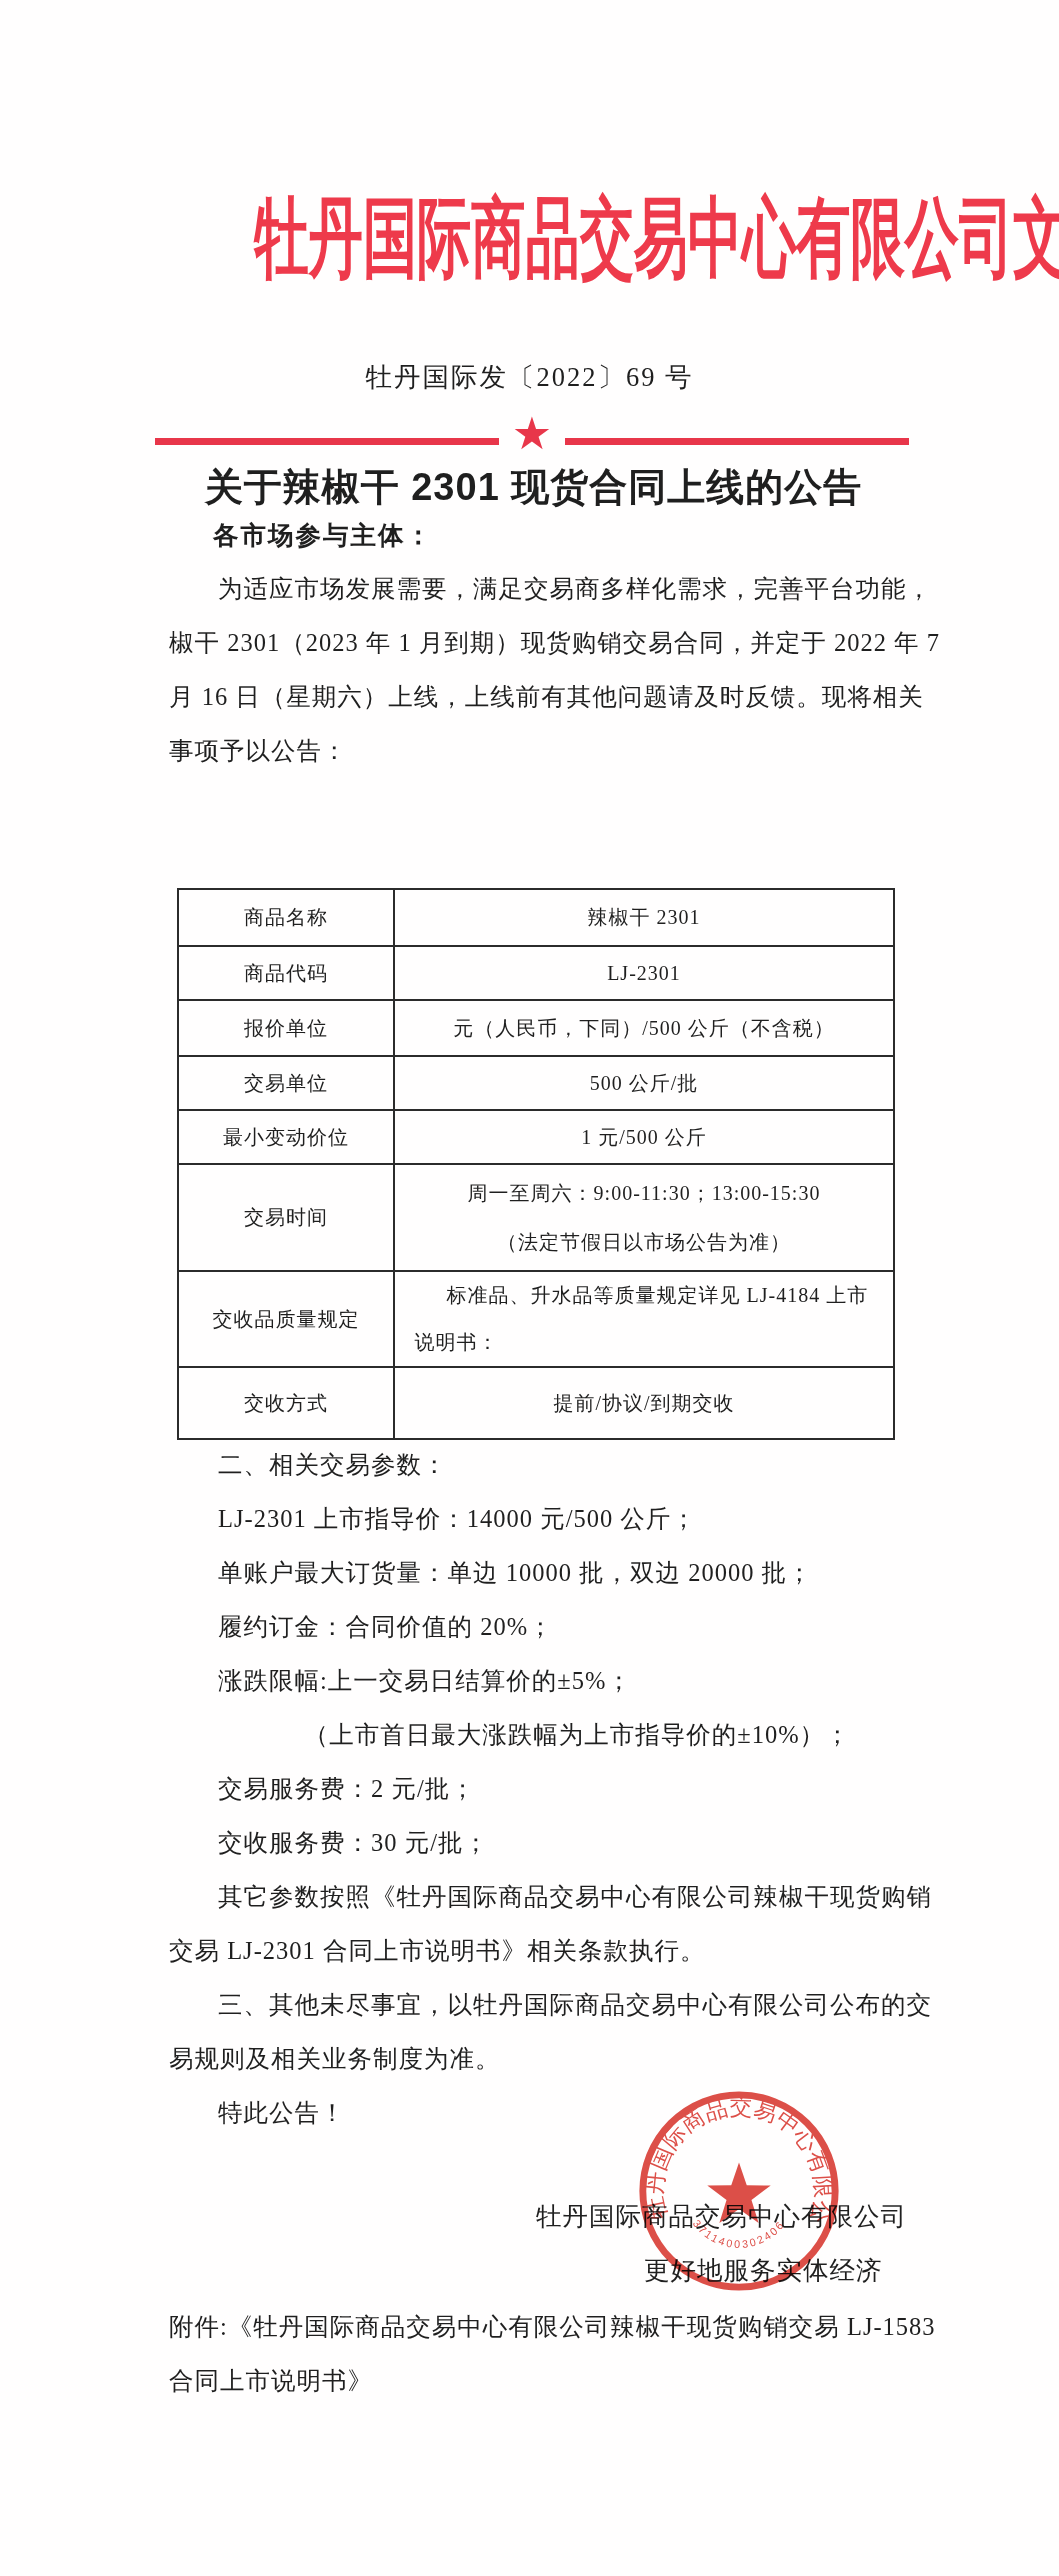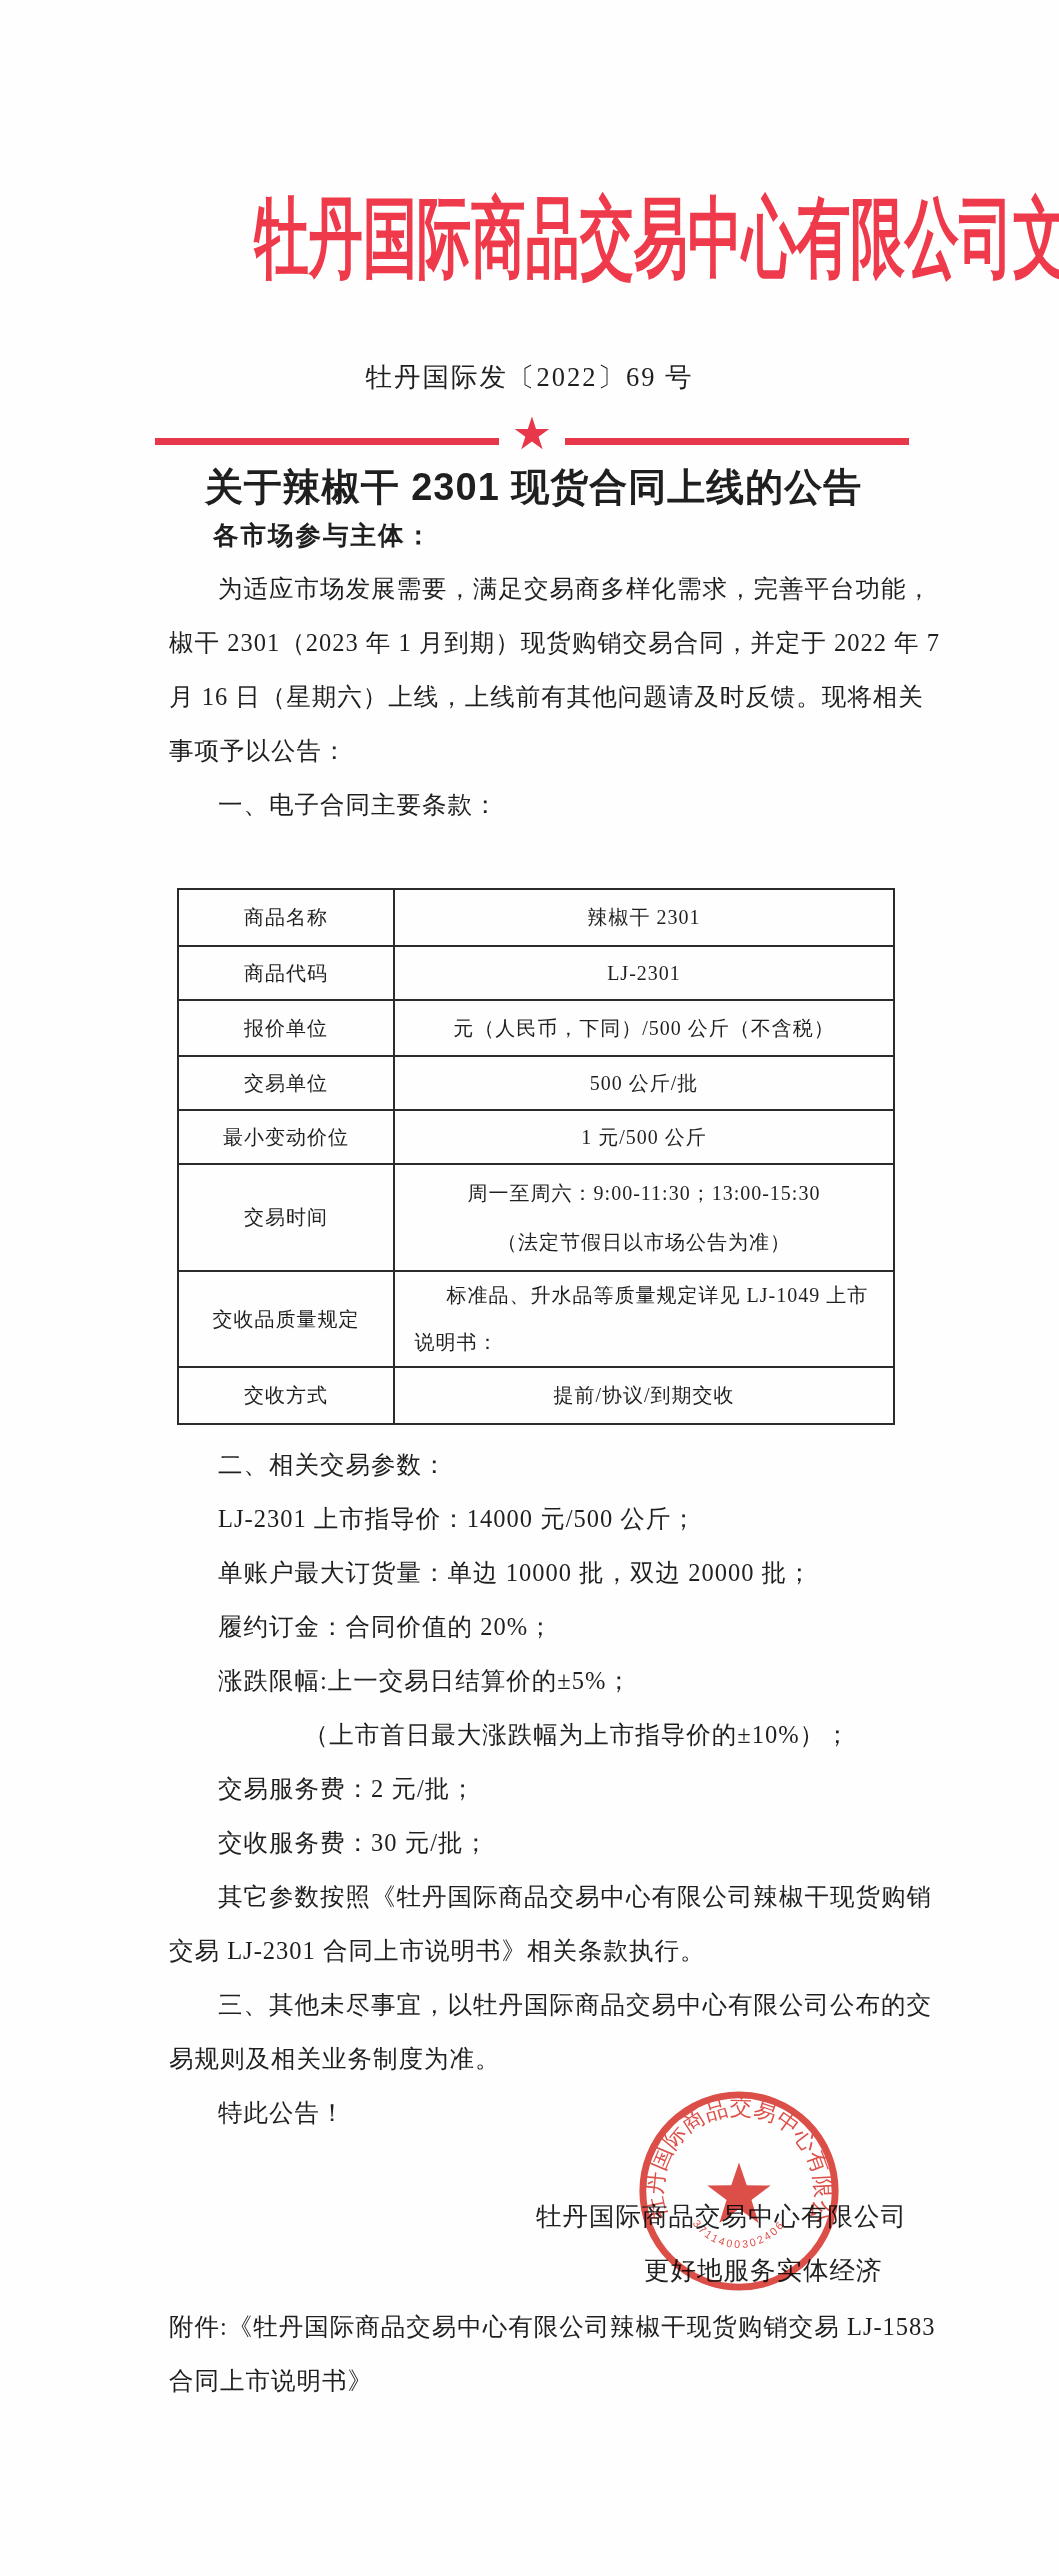--- a/index.html
+++ b/index.html
@@ -137,21 +137,20 @@
   </div>
 
   <div class="notice-title">关于辣椒干 2301 现货合同上线的公告</div>
 
   <div class="textcol para1">
     <div class="line bold-sans">各市场参与主体：</div>
     <div class="line indent2">为适应市场发展需要，满足交易商多样化需求，完善平台功能，</div>
     <div class="line">椒干 2301（2023 年 1 月到期）现货购销交易合同，并定于 2022 年 7</div>
     <div class="line">月 16 日（星期六）上线，上线前有其他问题请及时反馈。现将相关</div>
     <div class="line">事项予以公告：</div>
-    <div class="line indent2">一、电子合同主要条款：</div>
   </div>
 
   <table class="terms-table">
     <tbody>
         <tr style="height:57px;">
       <td class="col-label">商品名称</td>
       <td>辣椒干 2301</td>
     </tr>
     <tr style="height:54px;">
       <td class="col-label">商品代码</td>
@@ -171,23 +170,23 @@
     </tr>
     <tr style="height:107px;">
       <td class="col-label">交易时间</td>
       <td class="two-line">
         <div>周一至周六：9:00-11:30；13:00-15:30</div>
         <div>（法定节假日以市场公告为准）</div>
       </td>
     </tr>
     <tr style="height:88px;">
       <td class="col-label">交收品质量规定</td>
-      <td class="qual-cell" style="white-space:normal;">标准品、升水品等质量规定详见 LJ-1049 上市说明书：</td>
-    </tr>
-    <tr style="height:57px;">
+      <td class="qual-cell" style="white-space:normal;">标准品、升水品等质量规定详见 LJ-4184 上市说明书：</td>
+    </tr>
+    <tr style="height:72px;">
       <td class="col-label">交收方式</td>
       <td>提前/协议/到期交收</td>
     </tr>
   </tbody>
     </table>
 
   <div class="textcol section2">
     <div class="line indent2">二、相关交易参数：</div>
     <div class="line indent2">LJ-2301 上市指导价：14000 元/500 公斤；</div>
     <div class="line indent2">单账户最大订货量：单边 10000 批，双边 20000 批；</div>

